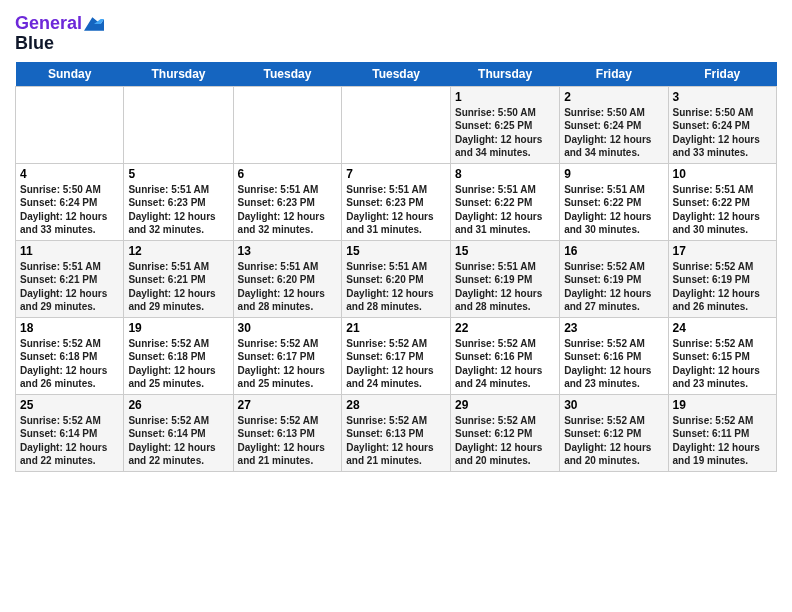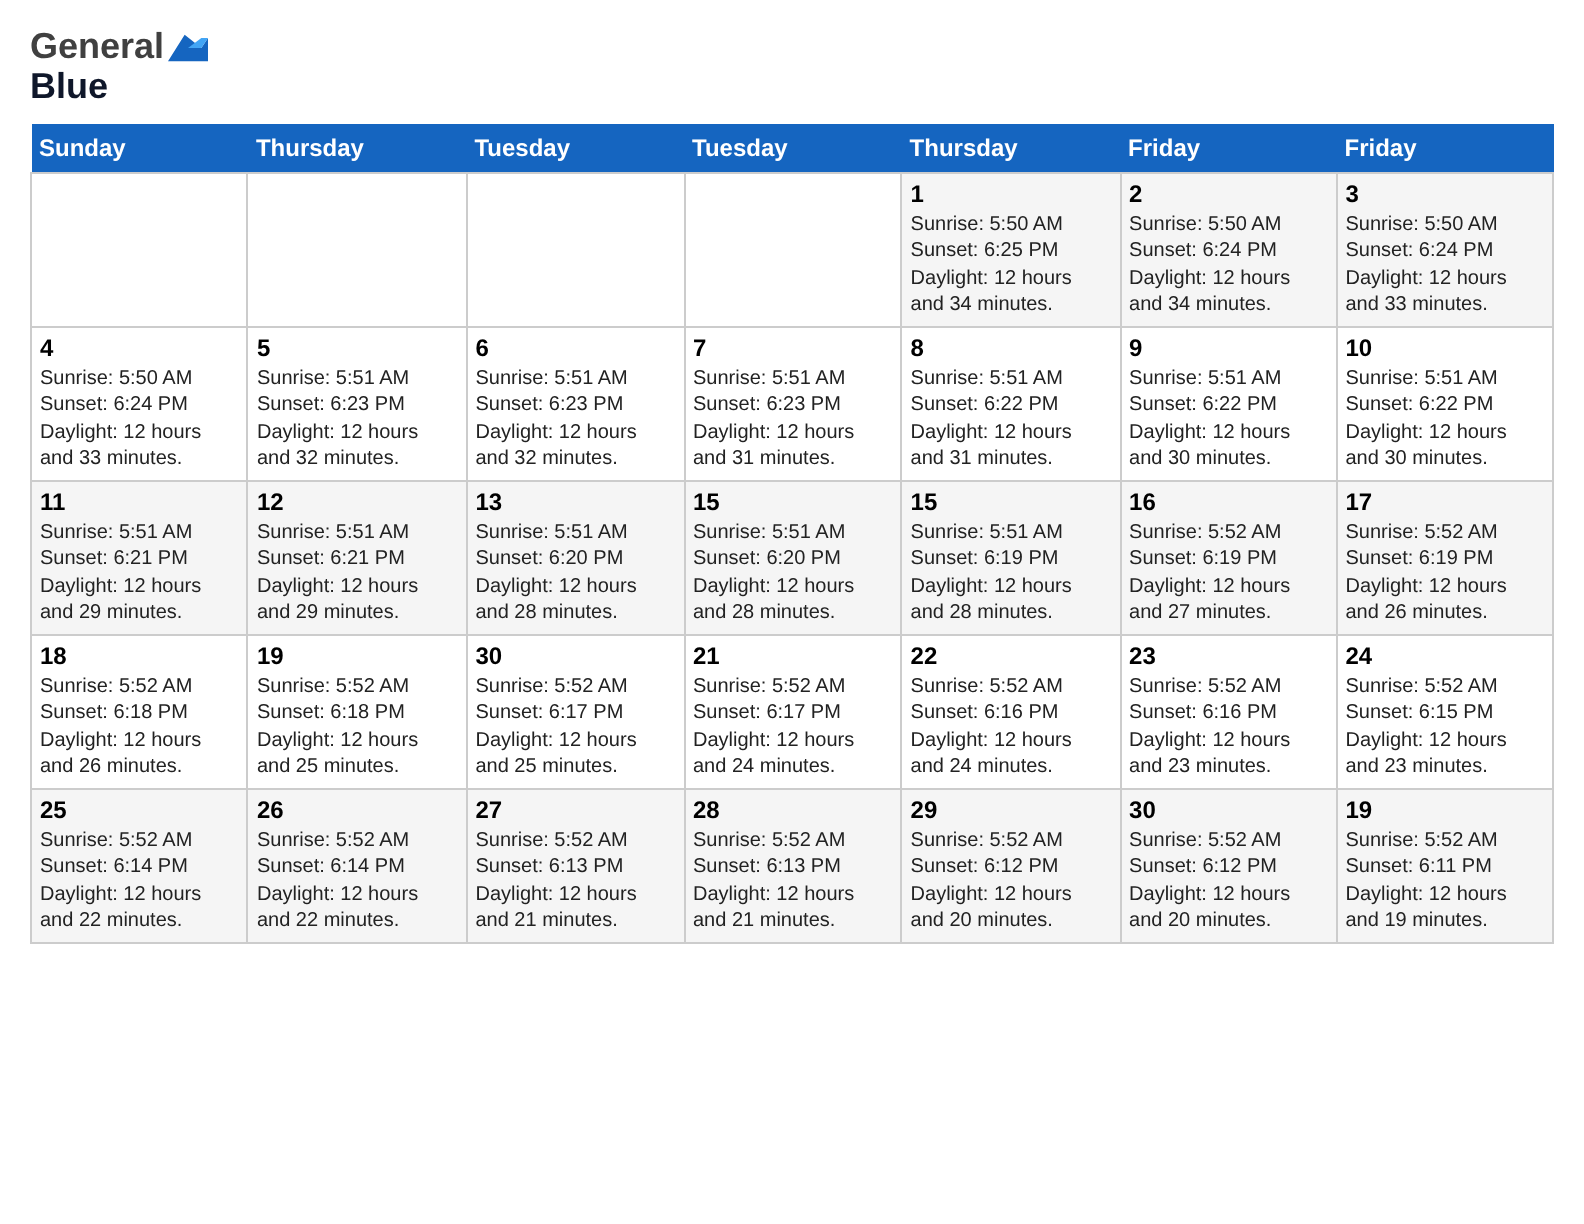--- a/index.html
+++ b/index.html
@@ -17,21 +17,21 @@
       margin-bottom: 8px;
     }
     .logo {
       display: flex;
       align-items: center;
       margin-top: 4px;
     }
     .logo-text {
       font-size: 18px;
       font-weight: bold;
-      color: #404040;
+      color: #6d28d9;
       line-height: 1.1;
     }
     .logo-icon {
       width: 20px;
       height: 20px;
       margin-left: 2px;
     }
     .title-block {
       text-align: right;
     }
@@ -48,21 +48,21 @@
     }
     table {
       width: 100%;
       border-collapse: collapse;
       font-size: 11px;
     }
     thead tr th {
       background-color: #1565c0;
       color: #fff;
       padding: 5px 4px;
-      text-align: left;
+      text-align: center;
       font-size: 12px;
       font-weight: bold;
     }
     tbody tr td {
       border: 1px solid #ccc;
       vertical-align: top;
       padding: 3px 4px;
       width: 113px;
       min-height: 70px;
       height: 75px;
@@ -77,20 +77,21 @@
     .day-number {
       font-weight: bold;
       font-size: 12px;
       display: block;
       margin-bottom: 2px;
     }
     .day-info {
       font-size: 10px;
       color: #222;
       line-height: 1.35;
+      font-weight: bold;
     }
     .empty-cell {
       background: #fff !important;
     }
   </style>
 </head>
 <body>
 
 <div class="header">
   <div class="logo">

